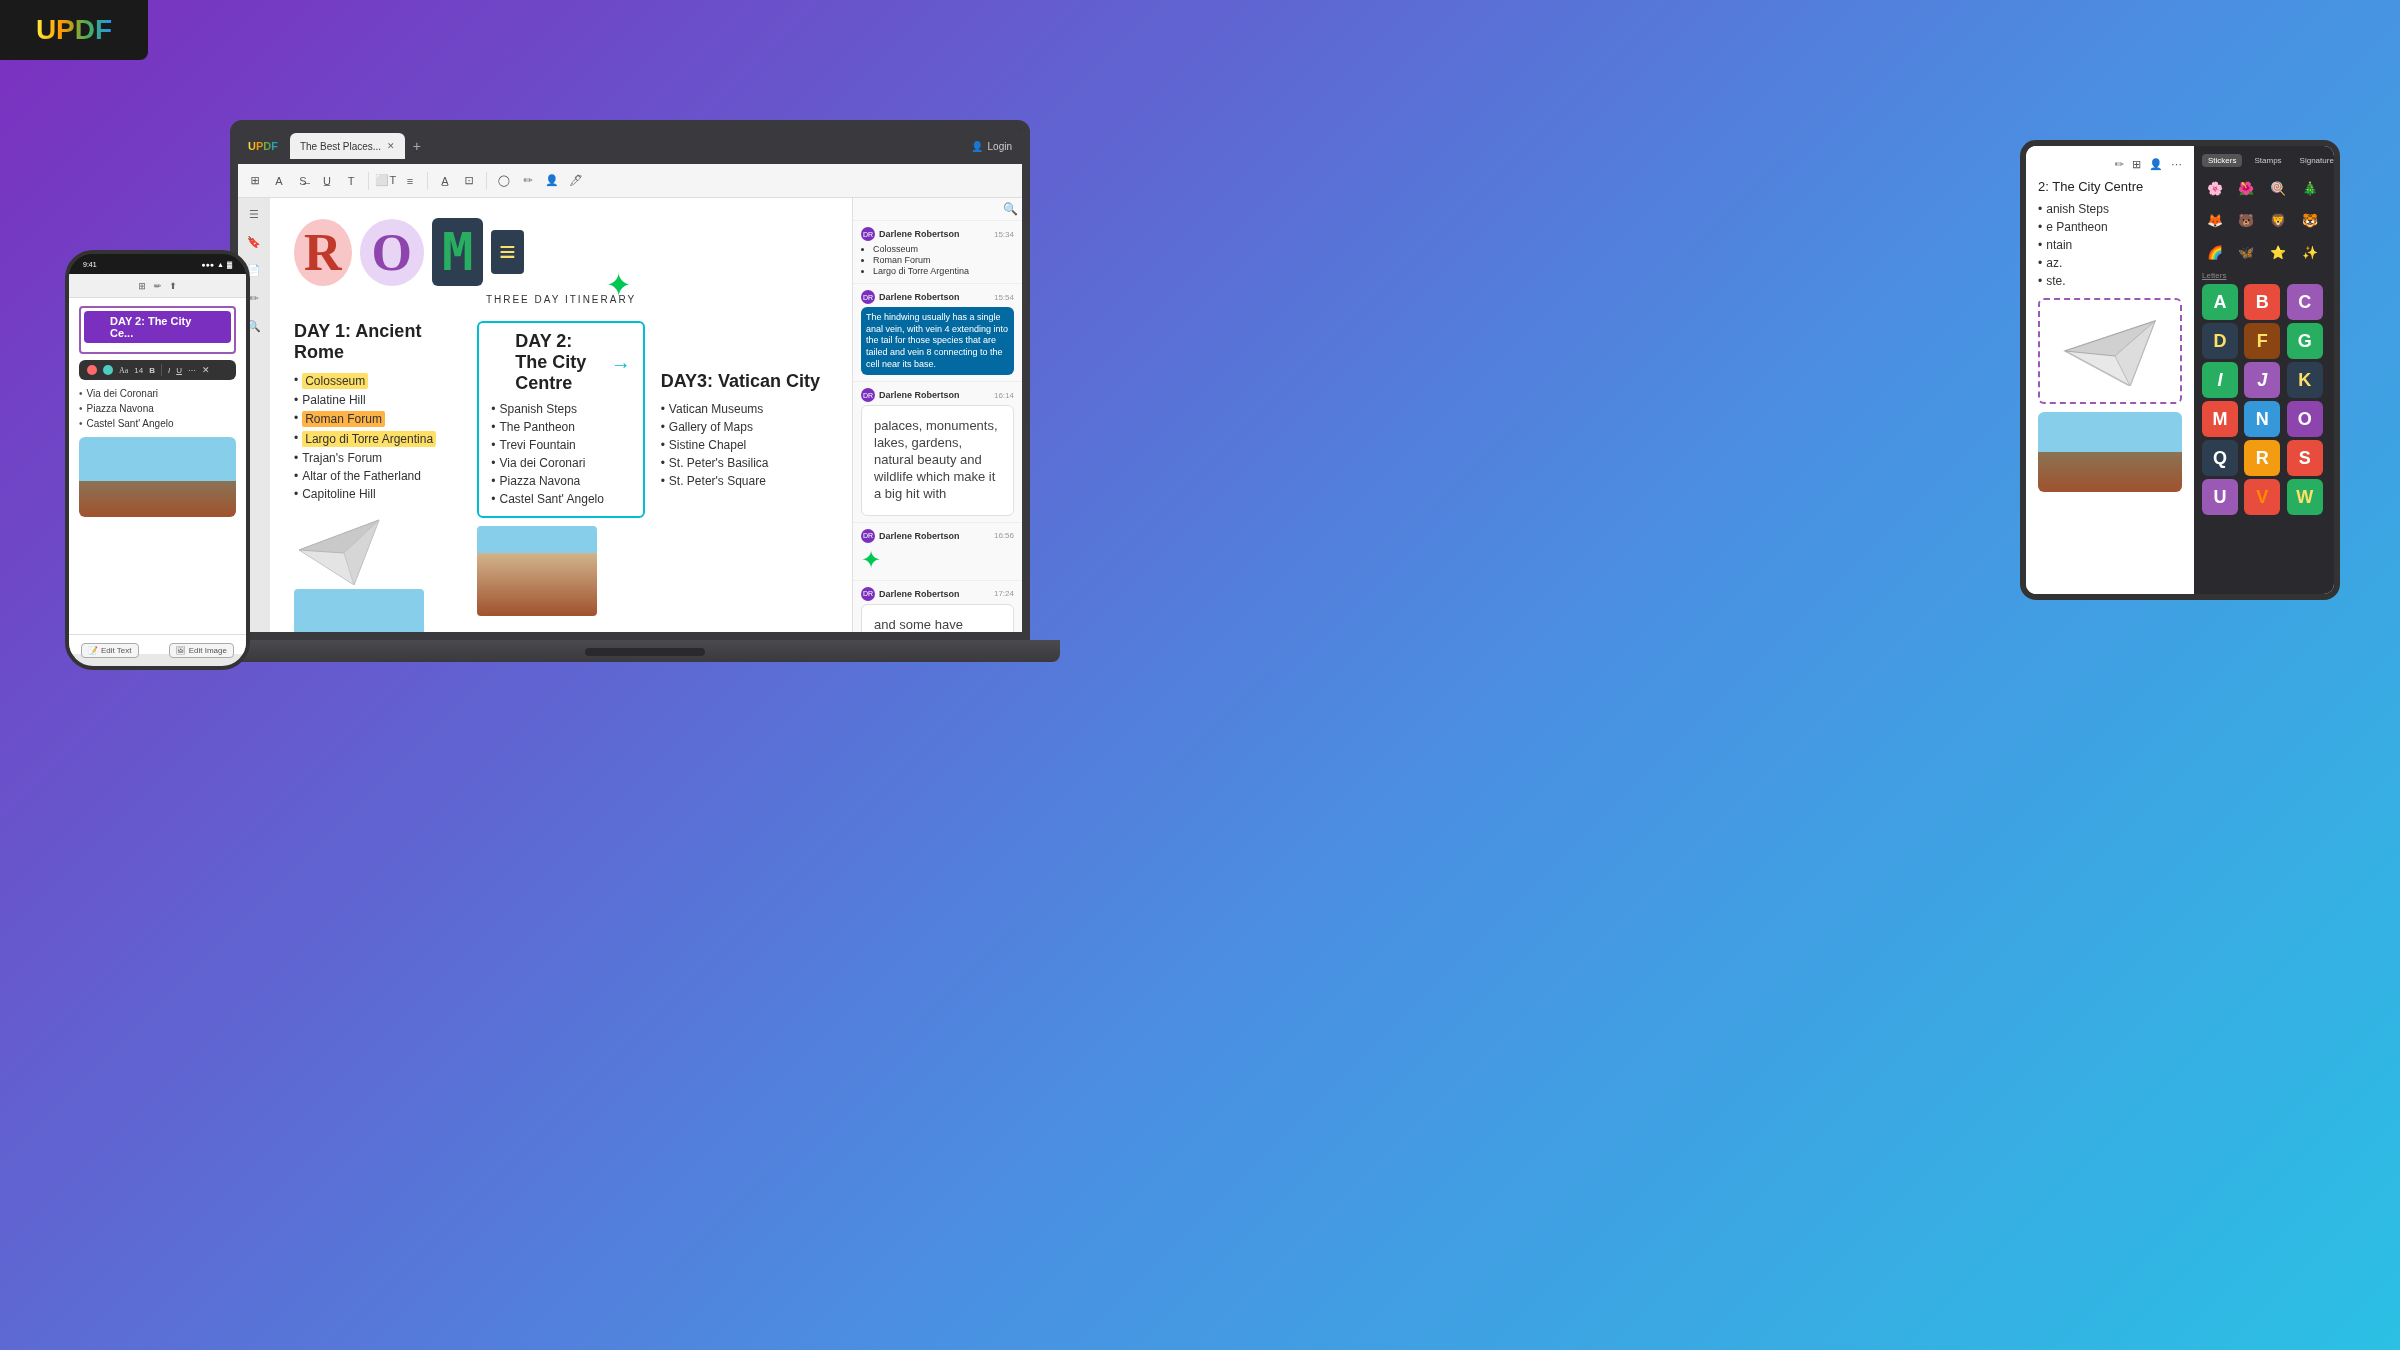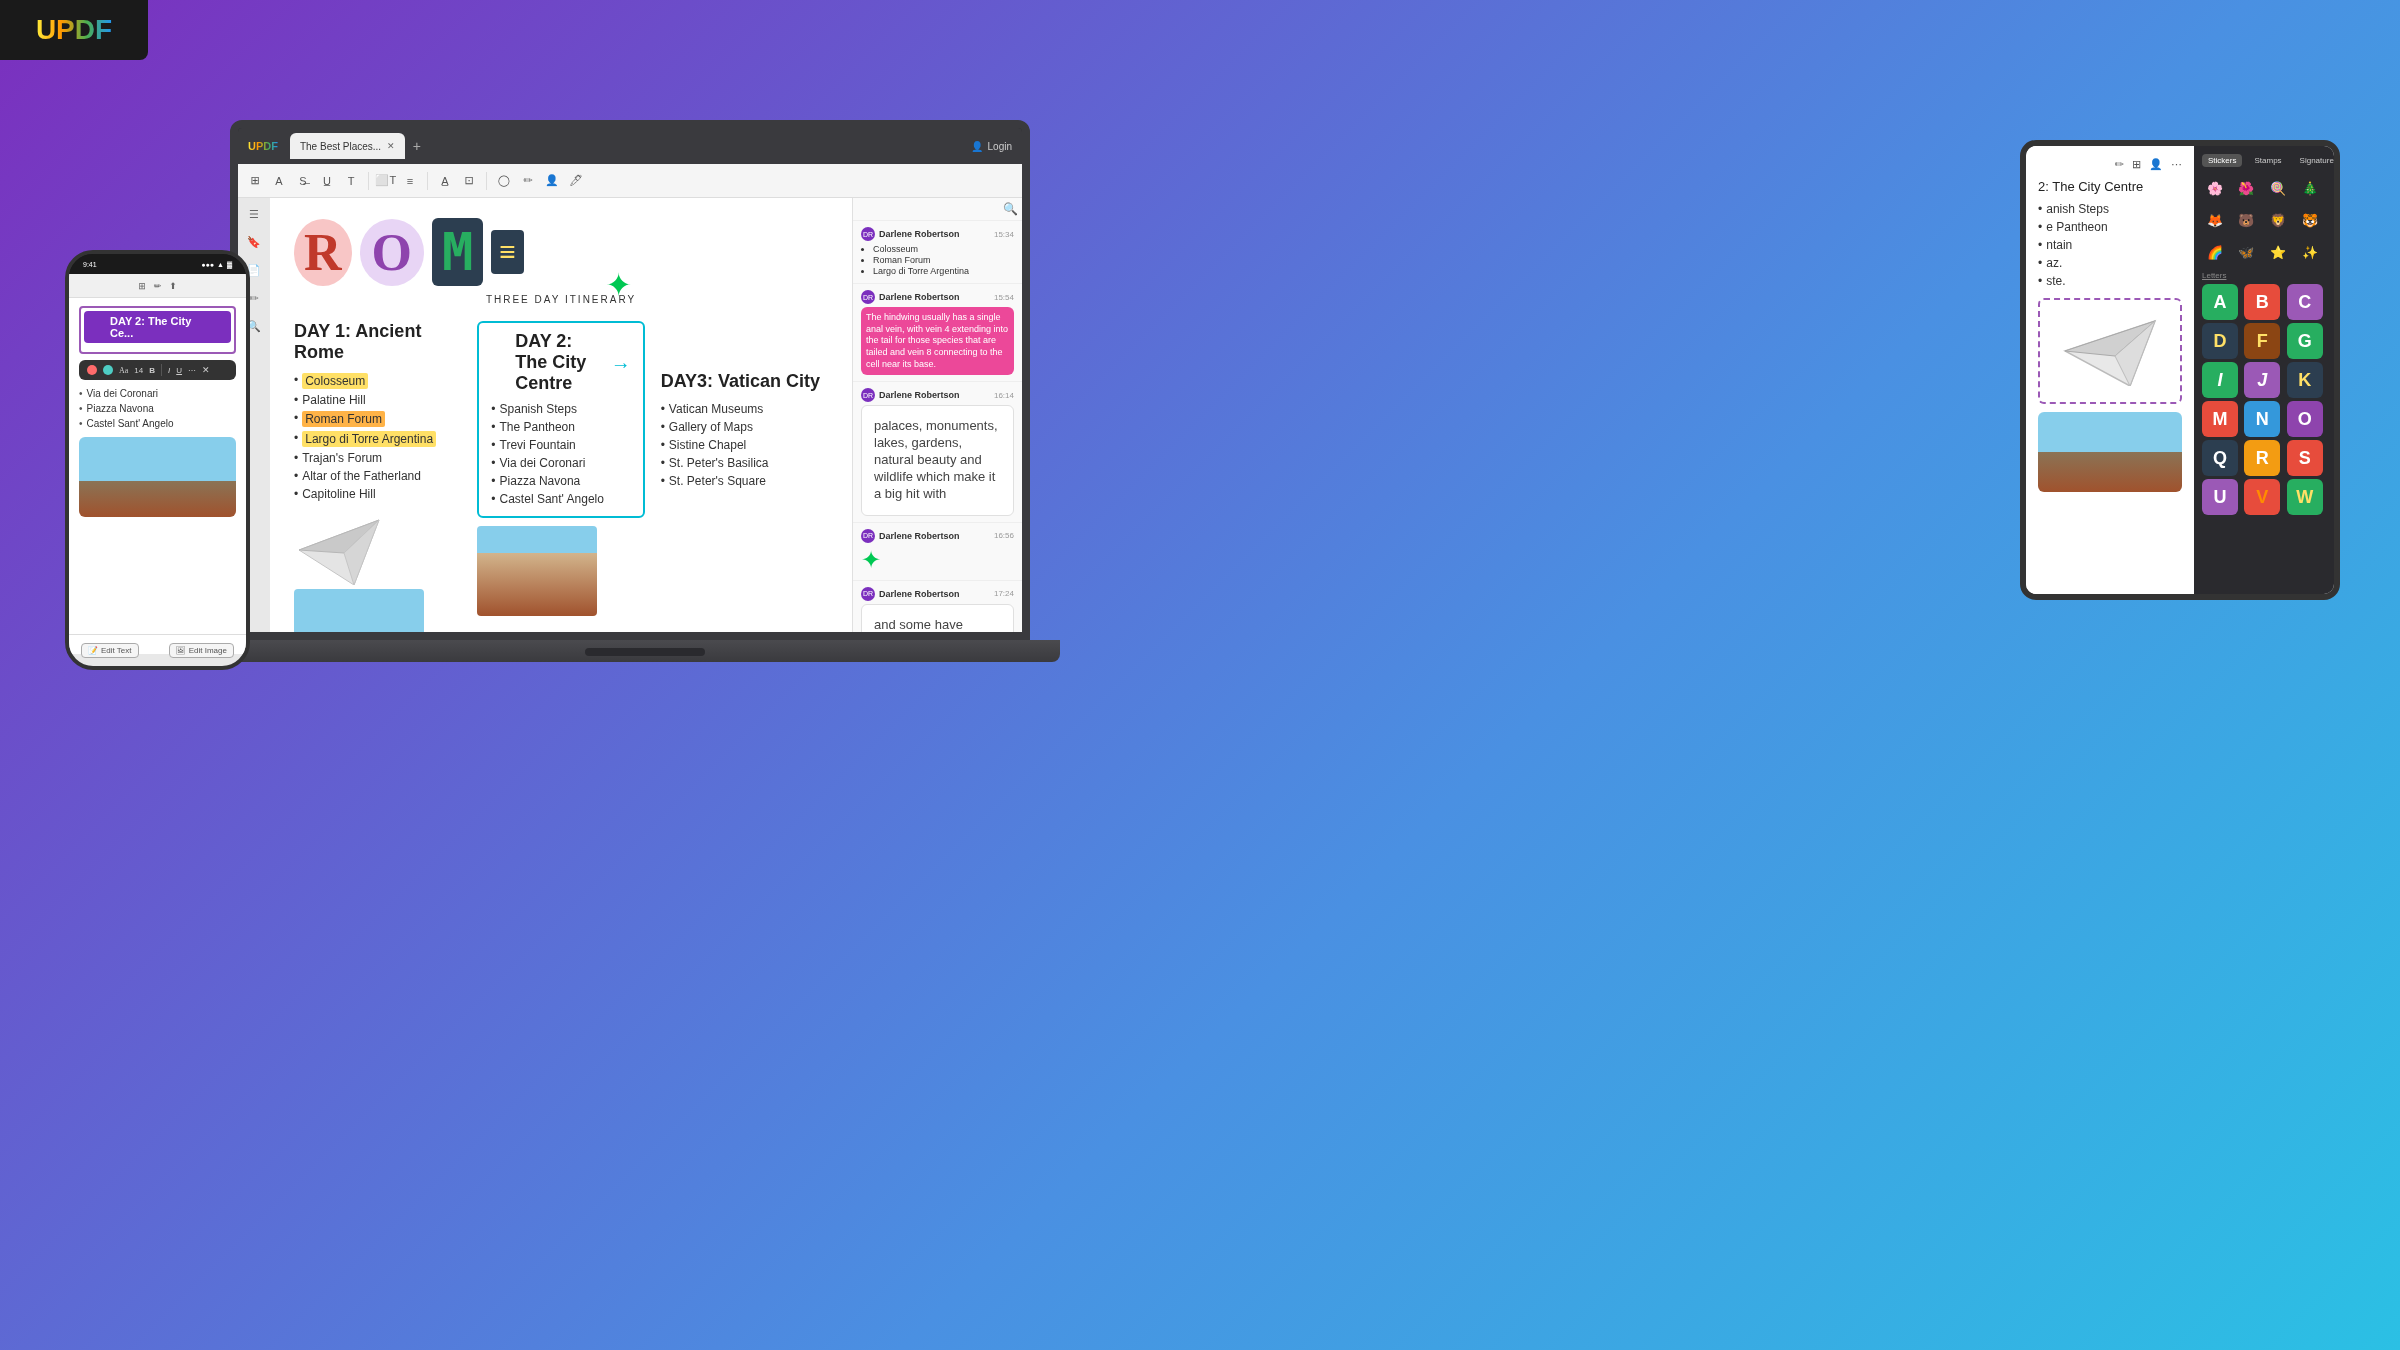--- a/index.html
+++ b/index.html
@@ -221,21 +221,21 @@
     .chat-time { font-size: 8px; color: #999; margin-left: auto; }
     .chat-bubble {
       background: #fff;
       border: 1px solid #e0e0e0;
       border-radius: 6px;
       padding: 12px;
       font-size: 13px; color: #444;
       line-height: 1.3;
     }
     .chat-bubble-orange {
-      background: #ec4899;
+      background: #0369a1;
       border-radius: 6px;
       padding: 5px;
       font-size: 9px; color: #fff;
       line-height: 1.3;
     }
     .bullet-list { list-style: disc; padding-left: 12px; }
     .bullet-list li { font-size: 9px; color: #333; margin: 1px 0; }
 
     
     .photo-placeholder {

